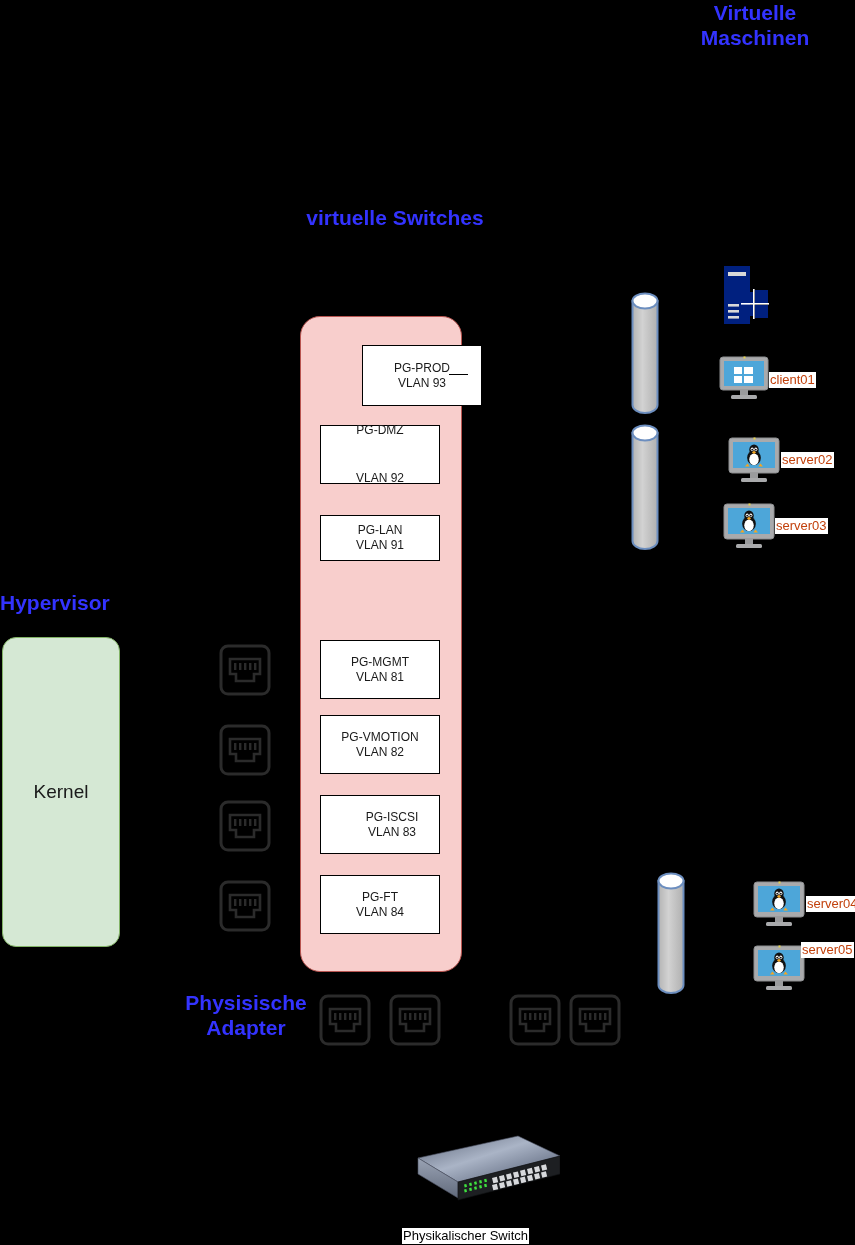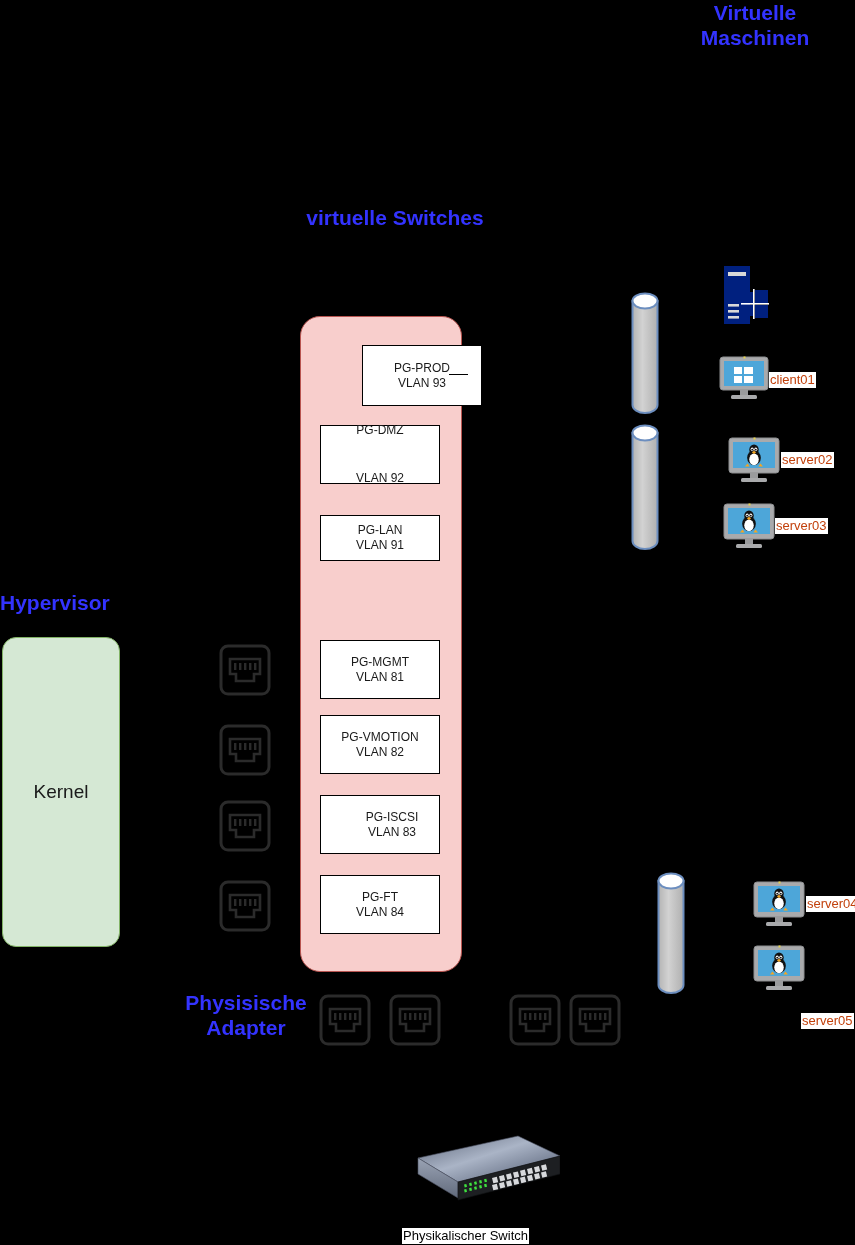--- a/index.html
+++ b/index.html
@@ -429,21 +429,21 @@
         <circle cx="1.9" cy="-5.6" r="0.95" fill="#111111"></circle>
         <path d="M-2.2 -2.6 L0 -4.4 L2.2 -2.6 L0 -1.1 Z" fill="#f5a623"></path>
         <path d="M-6.8 9 L-9.5 12.2 L-4.6 12.2 Z" fill="#f5a623"></path>
         <path d="M6.8 9 L9.5 12.2 L4.6 12.2 Z" fill="#f5a623"></path>
       </g>
       <rect x="25.5" y="0.5" width="2" height="2" fill="#e8d44a"></rect>
       <rect x="22" y="36" width="8" height="5" fill="#9a9b9d"></rect>
       <rect x="13" y="41" width="26" height="4" rx="1.5" fill="#a9aaac"></rect>
     </svg>
   </div>
-  <div class="vmlabel" style="left:801px; top:1013px;">server05</div>
+  <div class="vmlabel" style="left:801px; top:942px;">server05</div>
 
   <div class="pswitch" style="left:400px; top:1128px;">
     <svg width="160" height="90" viewBox="0 0 160 90" xmlns="http://www.w3.org/2000/svg">
       <defs>
         <linearGradient id="topg" x1="0" y1="0" x2="1" y2="1">
           <stop offset="0%" stop-color="#5b6478"></stop>
           <stop offset="45%" stop-color="#aab4c6"></stop>
           <stop offset="70%" stop-color="#7e889c"></stop>
           <stop offset="100%" stop-color="#59627a"></stop>
         </linearGradient>

